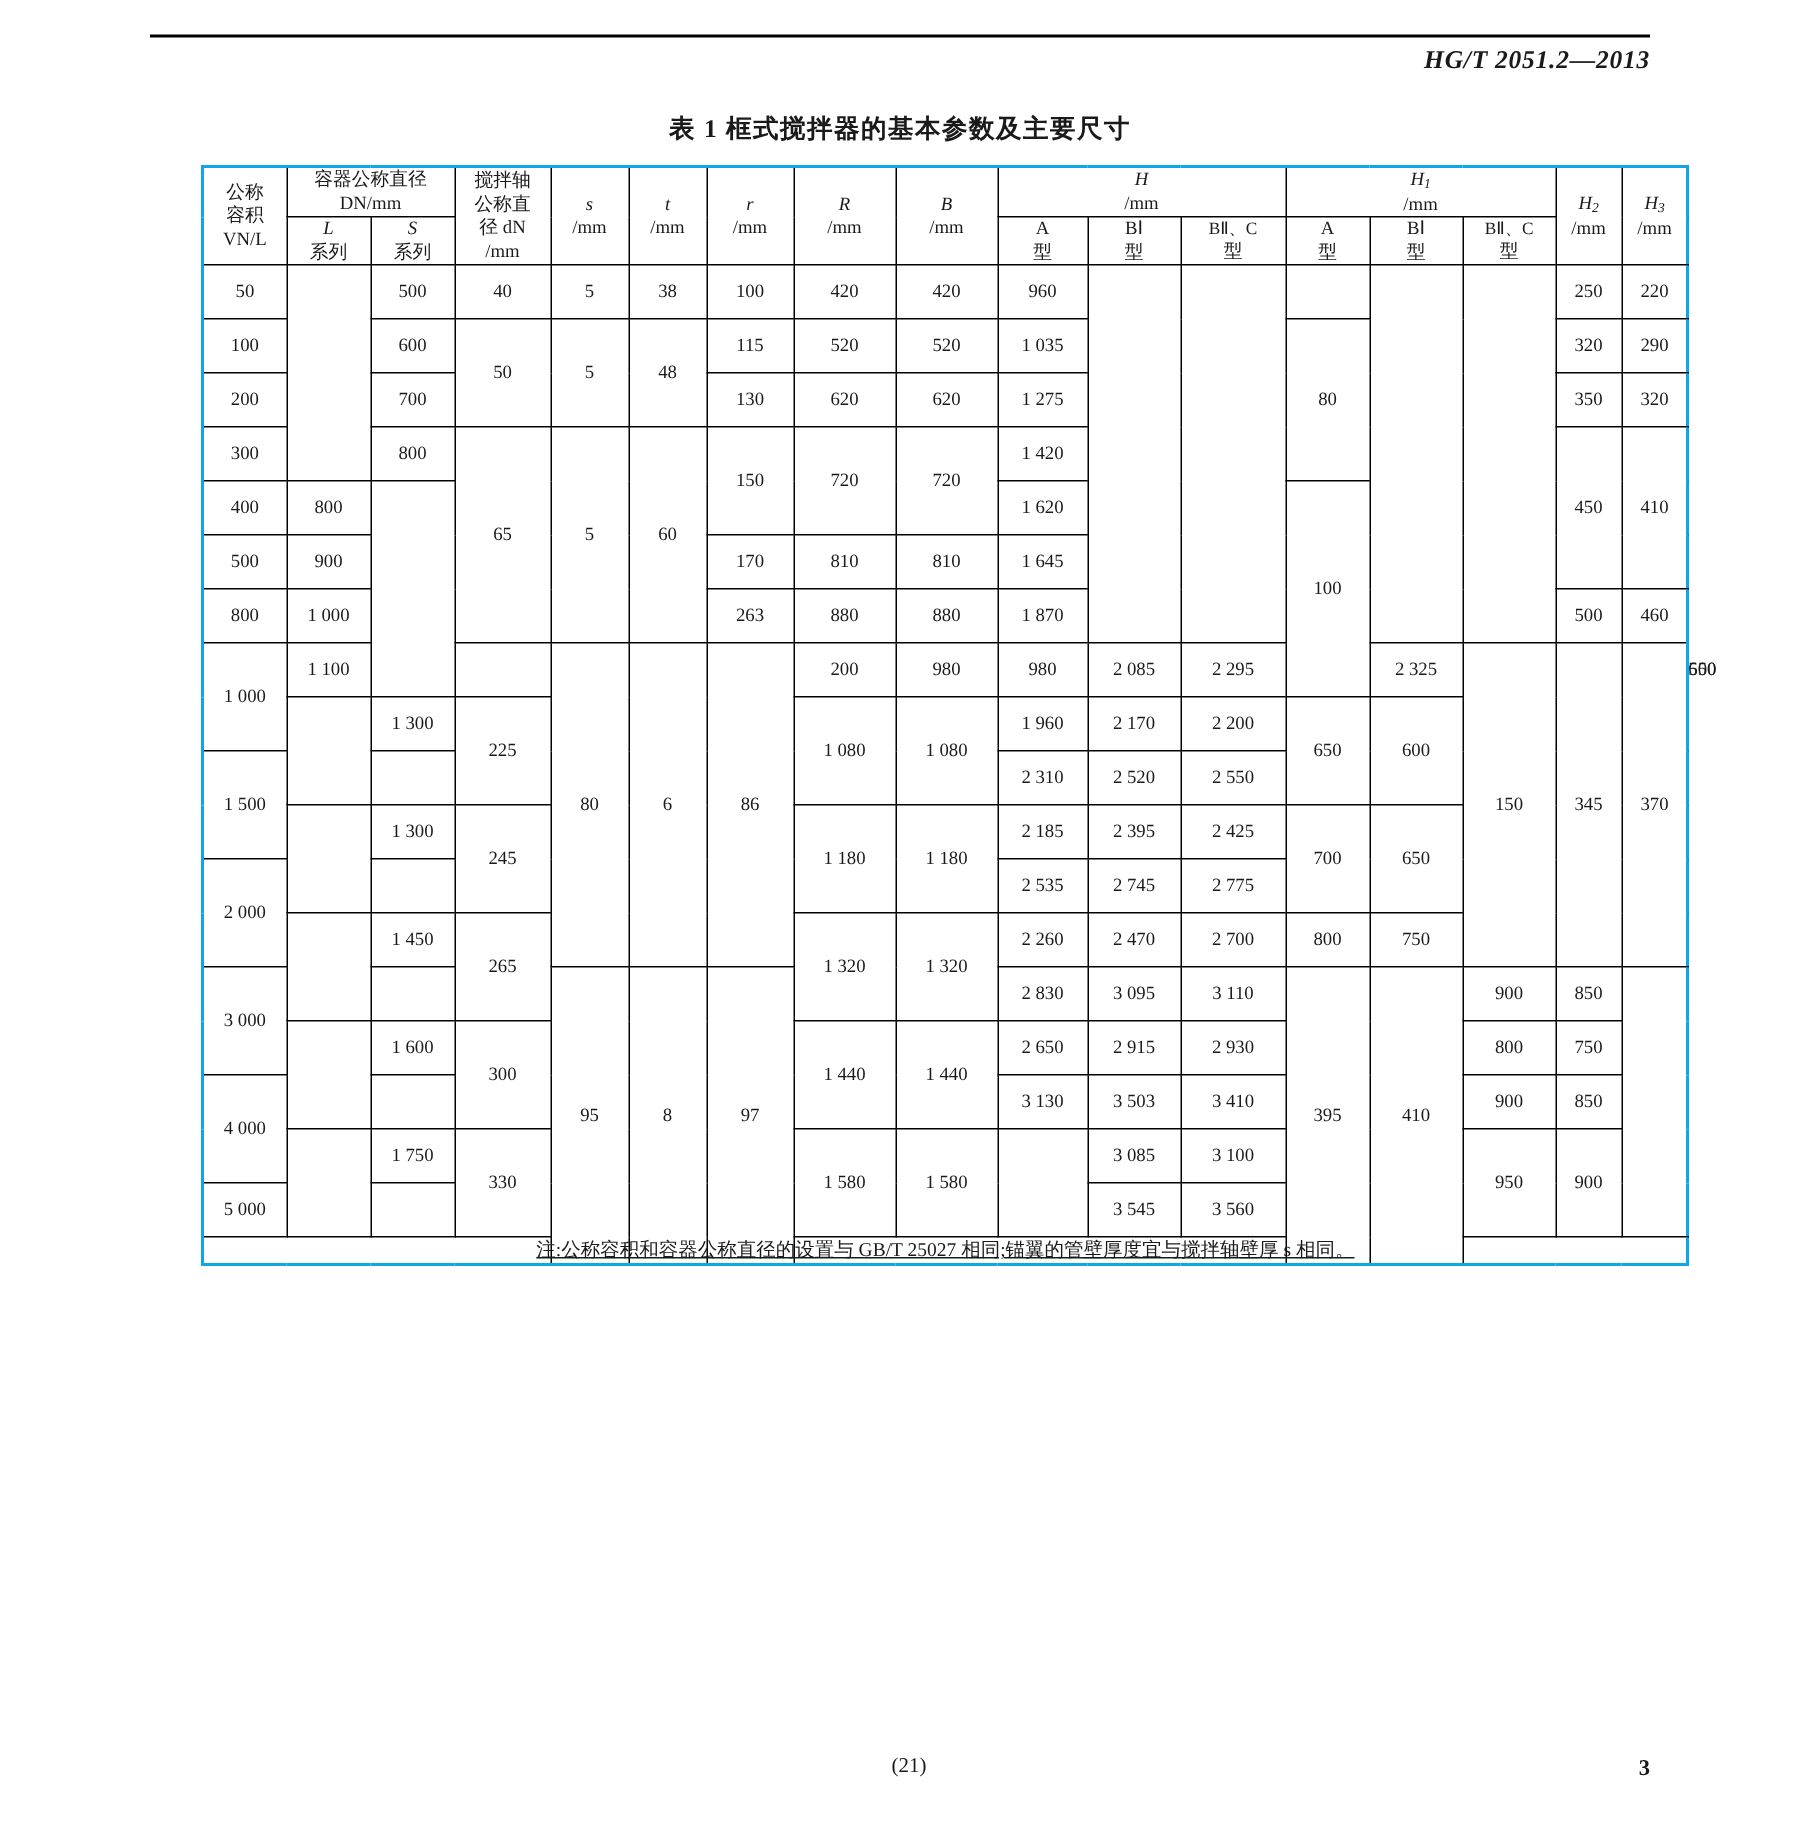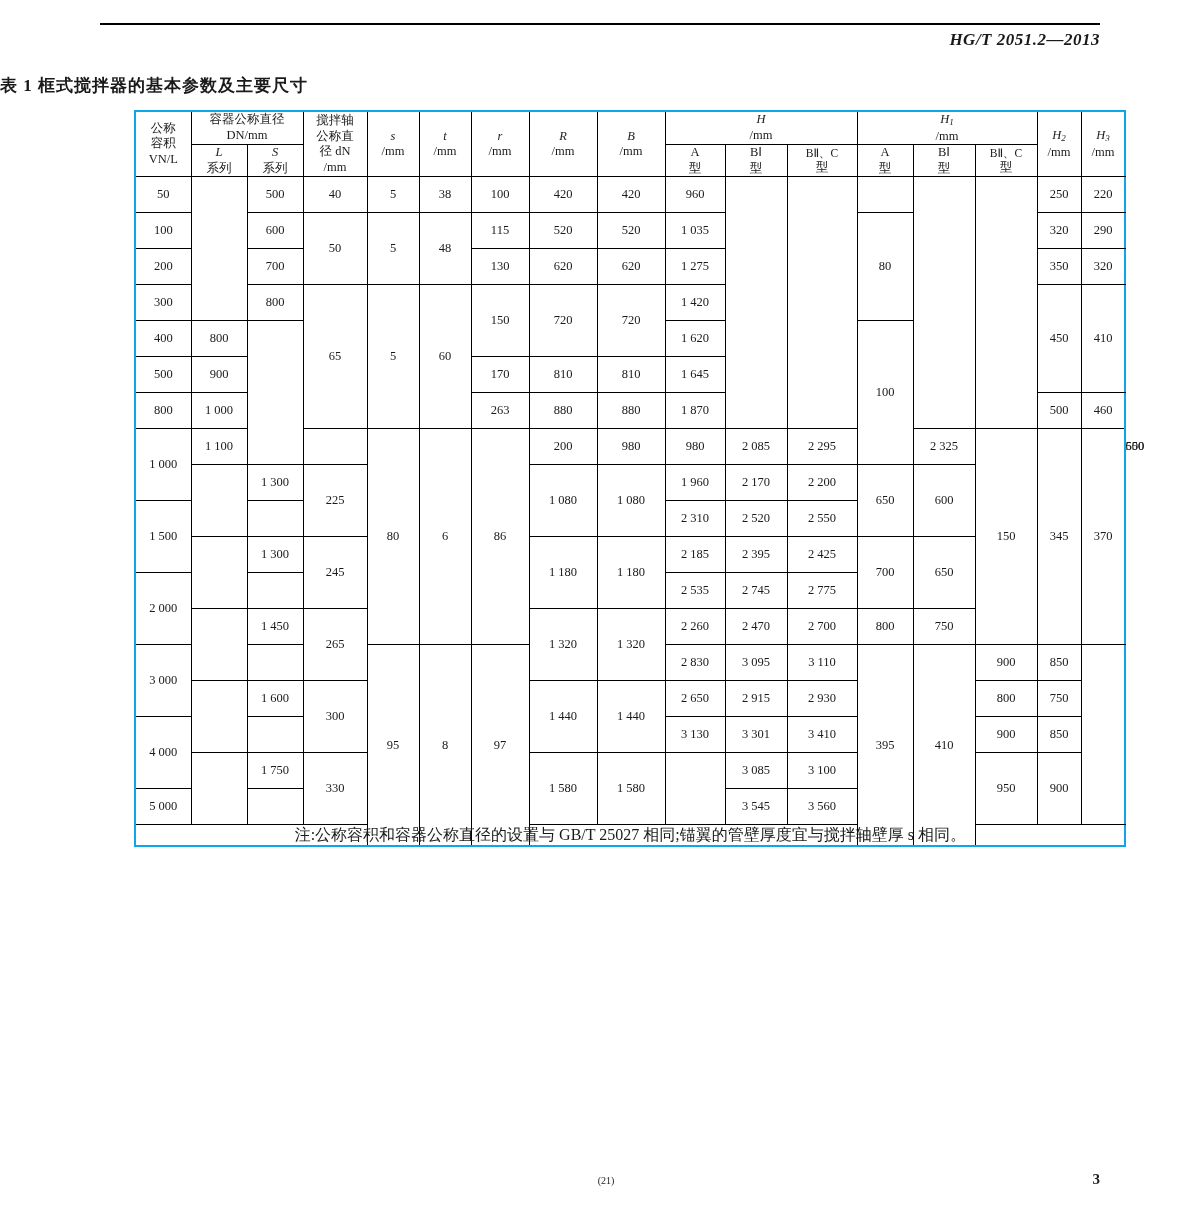--- a/index.html
+++ b/index.html
@@ -37,21 +37,21 @@
     font-weight: bold;
     letter-spacing: 0.5px;
     font-family: "Liberation Serif", serif;
     font-style: italic;
   }
   .table-title {
     position: absolute;
     left: 0;
     right: 0;
     top: 74px;
-    text-align: left;
+    text-align: center;
     font-size: 17px;
     font-weight: bold;
     letter-spacing: 1px;
   }
   .table-wrap {
     position: absolute;
     left: 134px;
     top: 110px;
     width: 940px;
   }
@@ -76,30 +76,31 @@
   .hd {
     font-size: 12.5px;
     padding: 2px 1px;
   }
   .hd .cn { display:block; }
   .ital { font-style: italic; }
   .vcell { height: 35px; }
   .note-row td {
     text-align: left;
     padding: 8px 10px 8px 36px;
-    font-size: 16px;
+    font-size: 13px;
+    text-decoration: underline;
   }
   .small { font-size: 11.5px; }
   .sub { font-size: 9px; vertical-align: -0.25em; }
   .footer-num {
     position: absolute;
     left: 0; right: 0;
     bottom: 40px;
     text-align: center;
-    font-size: 10px;
+    font-size: 14px;
     padding-left: 12px;
   }
   .page-num {
     position: absolute;
     right: 100px;
     bottom: 38px;
     font-size: 15px;
     font-weight: bold;
   }
 </style>
@@ -416,21 +417,21 @@
           <td class="vcell">2 915</td>
           <td class="vcell">2 930</td>
           <td class="vcell">800</td>
           <td class="vcell">750</td>
         </tr>
 
         <tr>
           <td class="vcell" rowspan="2">4 000</td>
           <td class="vcell"></td>
           <td class="vcell">3 130</td>
-          <td class="vcell">3 301</td>
+          <td class="vcell">3 503</td>
           <td class="vcell">3 410</td>
           <td class="vcell">900</td>
           <td class="vcell">850</td>
         </tr>
 
         <tr>
           <td class="vcell" rowspan="2"></td>
           <td class="vcell">1 750</td>
           <td class="vcell" rowspan="2">330</td>
           <td class="vcell" rowspan="2">1 580</td>

